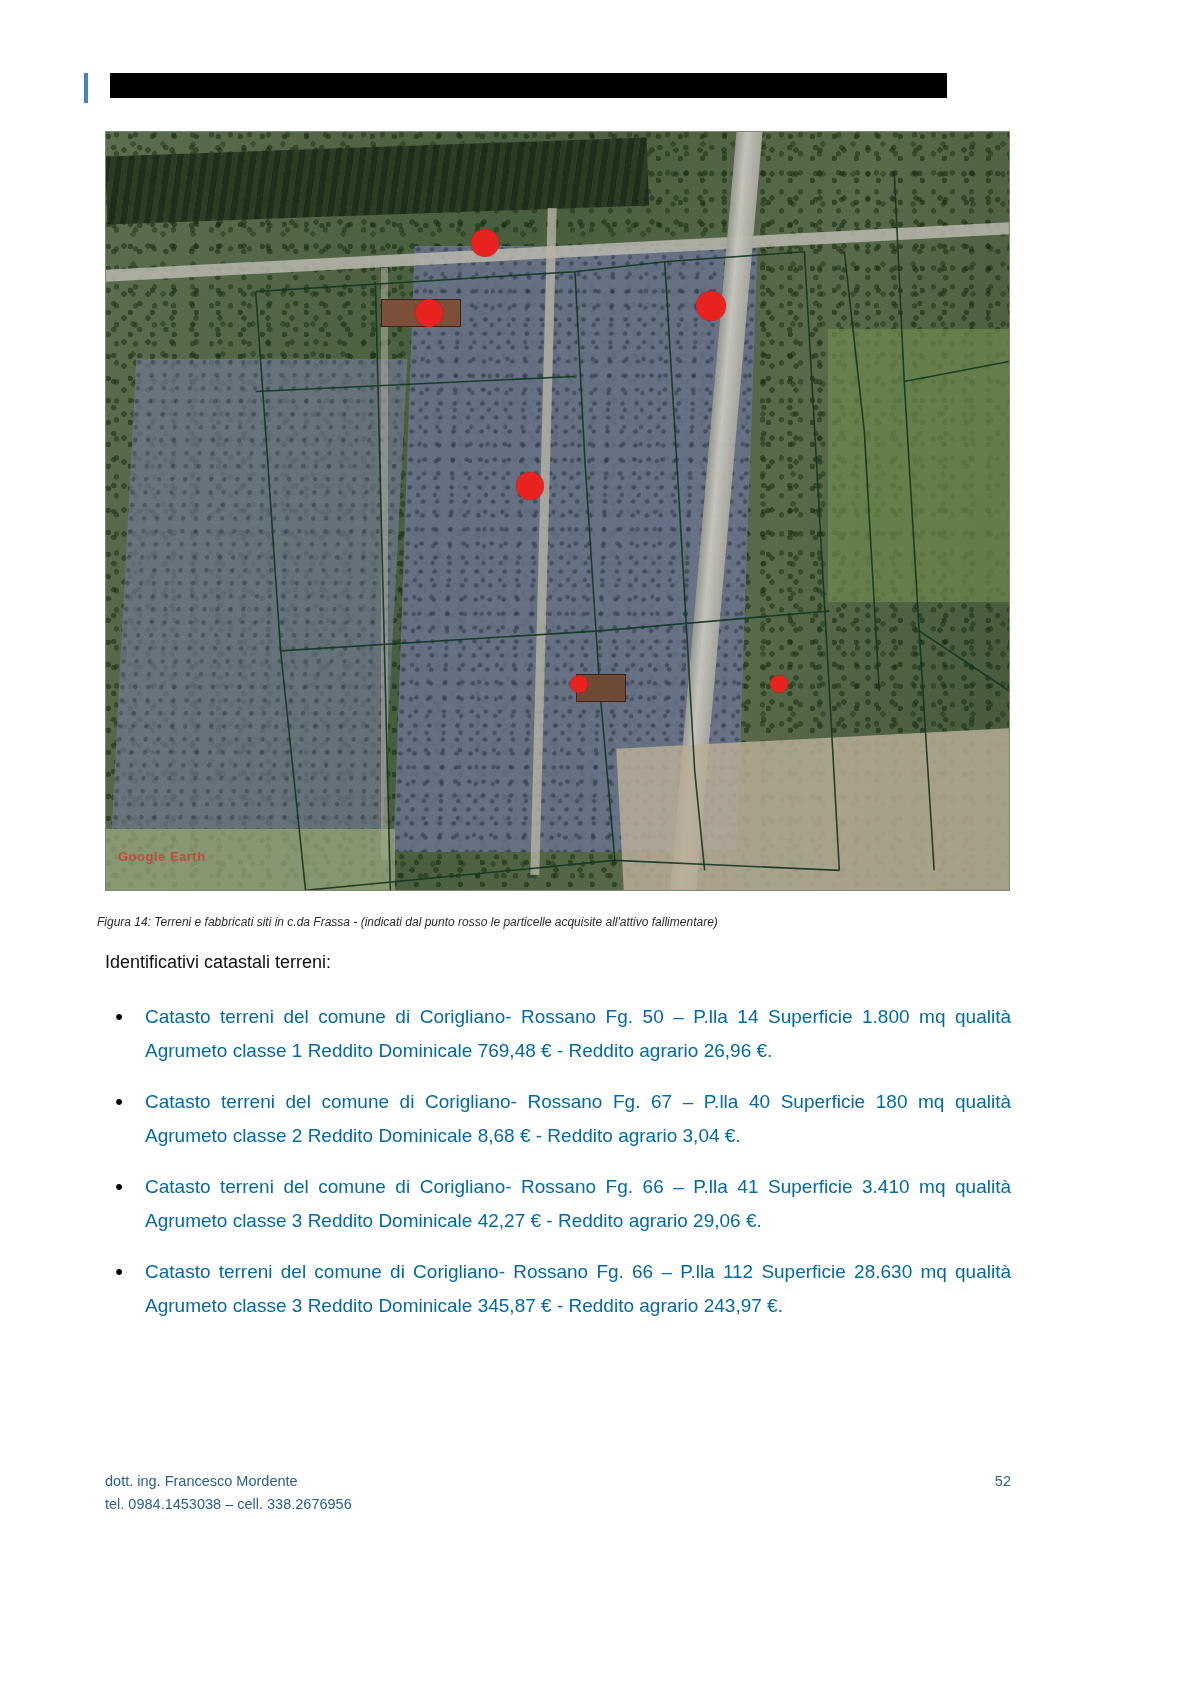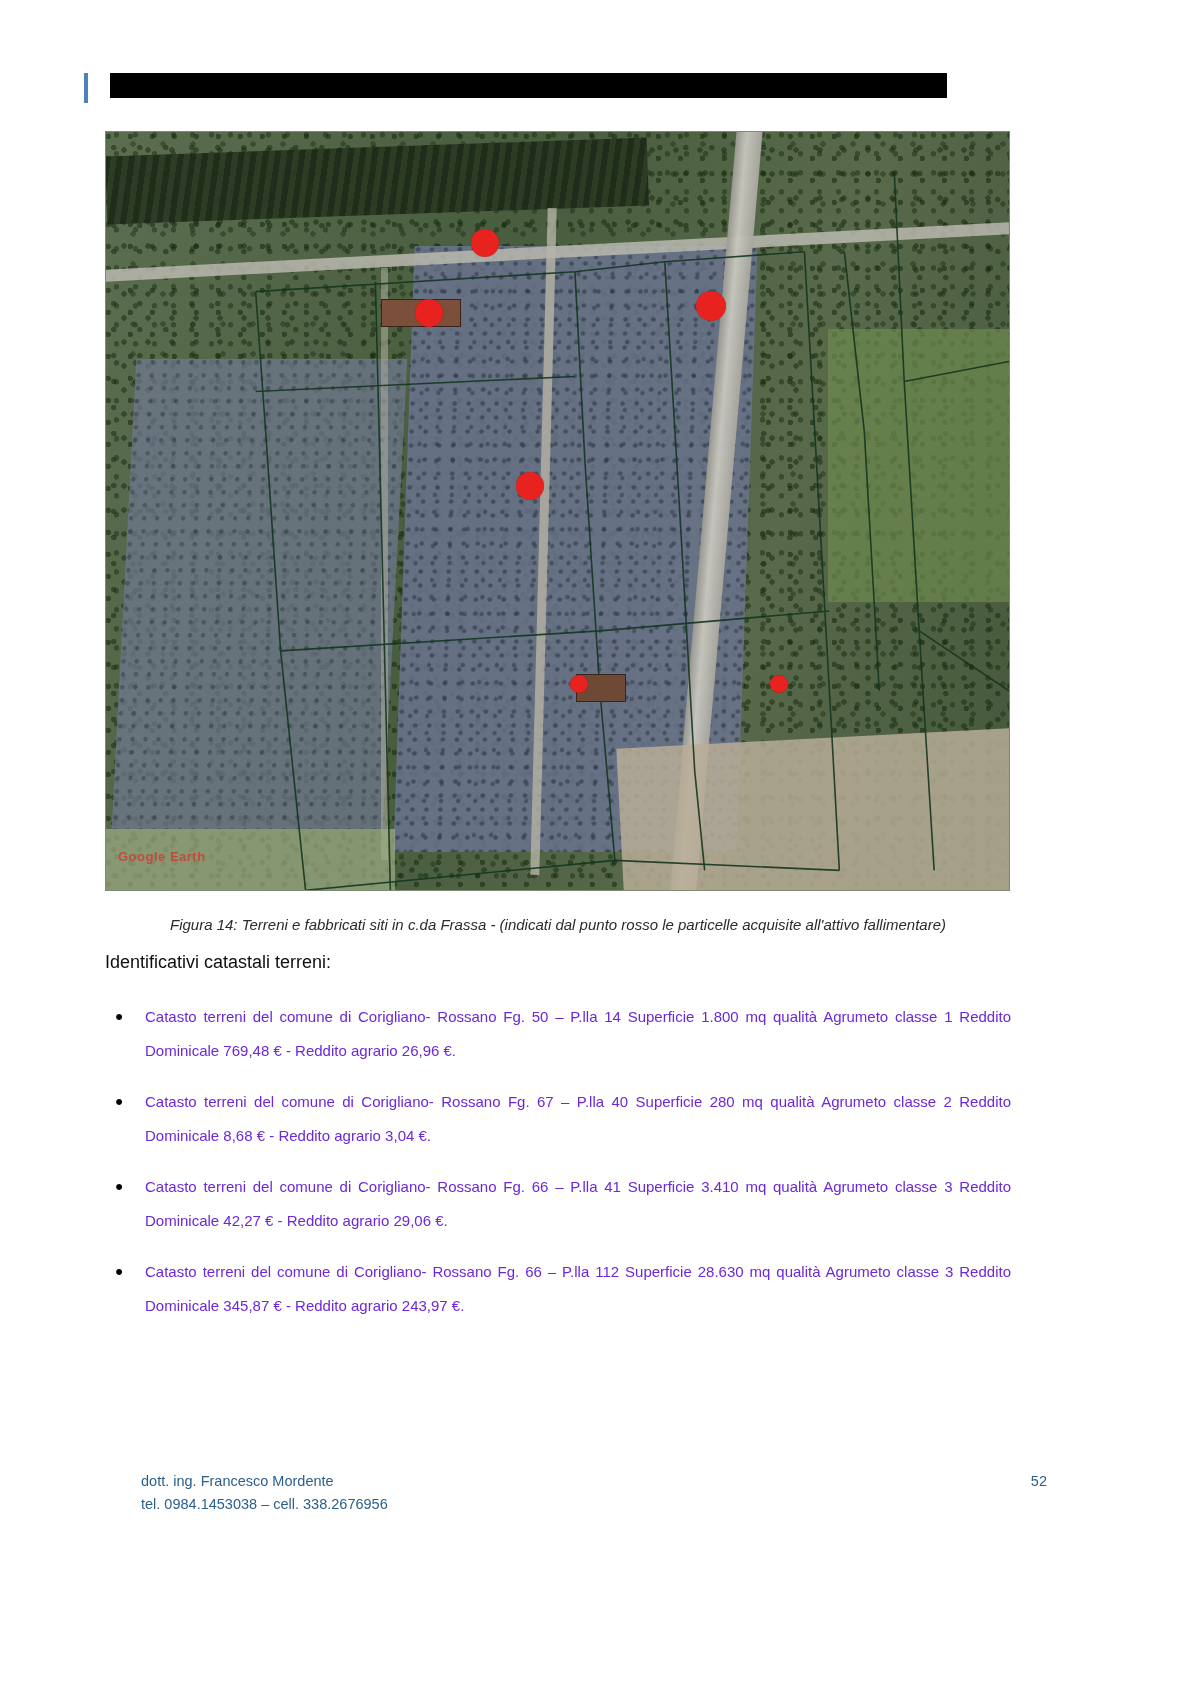--- a/index.html
+++ b/index.html
@@ -212,29 +212,29 @@
     color: #cf3a2e;
     font-weight: bold;
     letter-spacing: .5px;
     opacity: .8;
     font-family: "Liberation Sans", sans-serif;
   }
 
   
   .caption {
     position: absolute;
-    left: 105px;
+    left: 97px;
     top: 915px;
     width: 906px;
     font-family: "Liberation Sans", sans-serif;
     font-style: italic;
-    font-size: 15px;
+    font-size: 12px;
     color: #2b2b2b;
     line-height: 1.3;
-    text-align: center;
+    text-align: left;
   }
 
   
   .section-title {
     position: absolute;
     left: 105px;
     top: 952px;
     font-size: 18px;
     font-weight: normal;
     color: #0f0f0f;
@@ -257,37 +257,36 @@
     flex: 0 0 40px;
     text-align: right;
     padding-right: 22px;
     box-sizing: border-box;
     font-size: 22px;
     line-height: 34px;
     color: #000;
   }
   .bullet-text {
     flex: 1;
-    font-size: 15px;
+    font-size: 19px;
     line-height: 34px;
     text-align: justify;
     text-justify: inter-word;
-    color: #6d28d9;
+    color: #0369a1;
   }
 
   
   .footer {
     position: absolute;
     left: 105px;
     top: 1470px;
     width: 906px;
     font-size: 14.5px;
     line-height: 23px;
     color: #2b5f8e;
-    margin-left: 36px;
   }
   .footer .line {
     white-space: pre;
   }
   .page-number {
     position: absolute;
     right: 0;
     top: 0;
     font-size: 14.5px;
     color: #2b5f8e;
@@ -353,21 +352,21 @@
 
 <div class="section-title">Identificativi catastali terreni:</div>
 
 <div class="bullets">
   <div class="bullet-item">
     <div class="bullet-dot">•</div>
     <div class="bullet-text">Catasto terreni del comune di Corigliano- Rossano Fg. 50 – P.lla 14 Superficie 1.800 mq qualità Agrumeto classe 1 Reddito Dominicale 769,48 € - Reddito agrario 26,96 €.</div>
   </div>
   <div class="bullet-item">
     <div class="bullet-dot">•</div>
-    <div class="bullet-text">Catasto terreni del comune di Corigliano- Rossano Fg. 67 – P.lla 40 Superficie 280 mq qualità Agrumeto classe 2 Reddito Dominicale 8,68 € - Reddito agrario 3,04 €.</div>
+    <div class="bullet-text">Catasto terreni del comune di Corigliano- Rossano Fg. 67 – P.lla 40 Superficie 180 mq qualità Agrumeto classe 2 Reddito Dominicale 8,68 € - Reddito agrario 3,04 €.</div>
   </div>
   <div class="bullet-item">
     <div class="bullet-dot">•</div>
     <div class="bullet-text">Catasto terreni del comune di Corigliano- Rossano Fg. 66 – P.lla 41 Superficie 3.410 mq qualità Agrumeto classe 3 Reddito Dominicale 42,27 € - Reddito agrario 29,06 €.</div>
   </div>
   <div class="bullet-item">
     <div class="bullet-dot">•</div>
     <div class="bullet-text">Catasto terreni del comune di Corigliano- Rossano Fg. 66 – P.lla 112 Superficie 28.630 mq qualità Agrumeto classe 3 Reddito Dominicale 345,87 € - Reddito agrario 243,97 €.</div>
   </div>
 </div>

